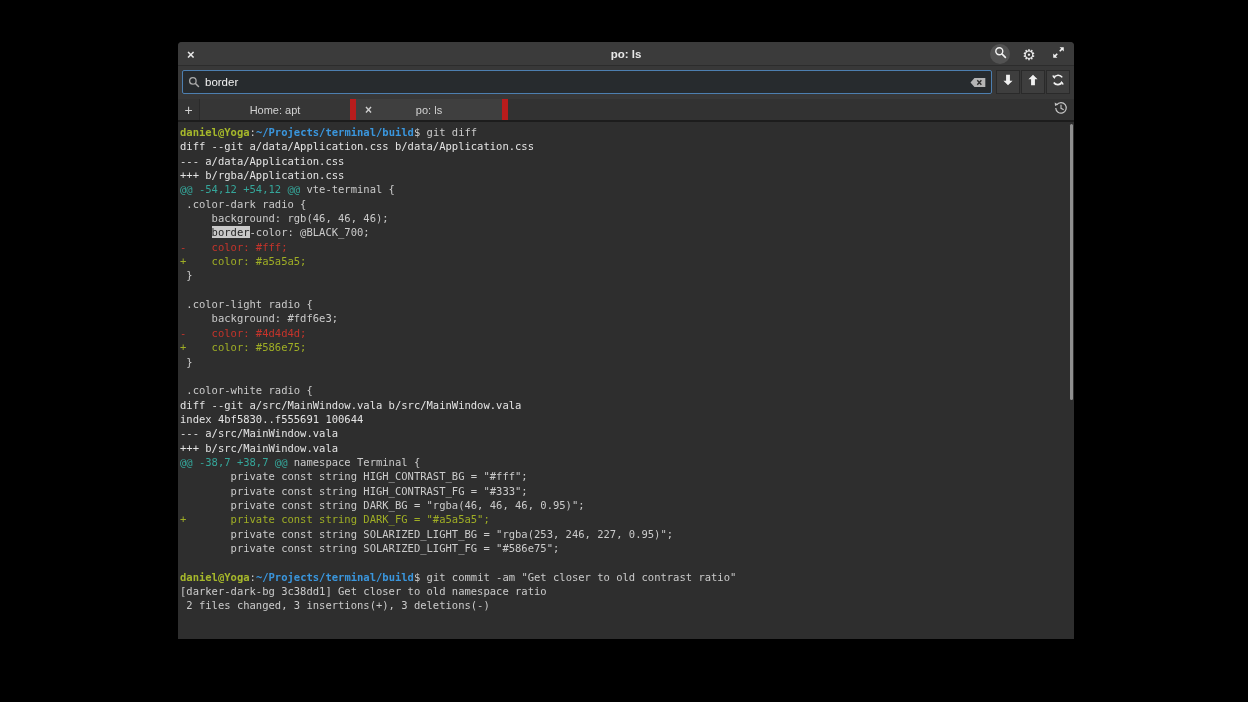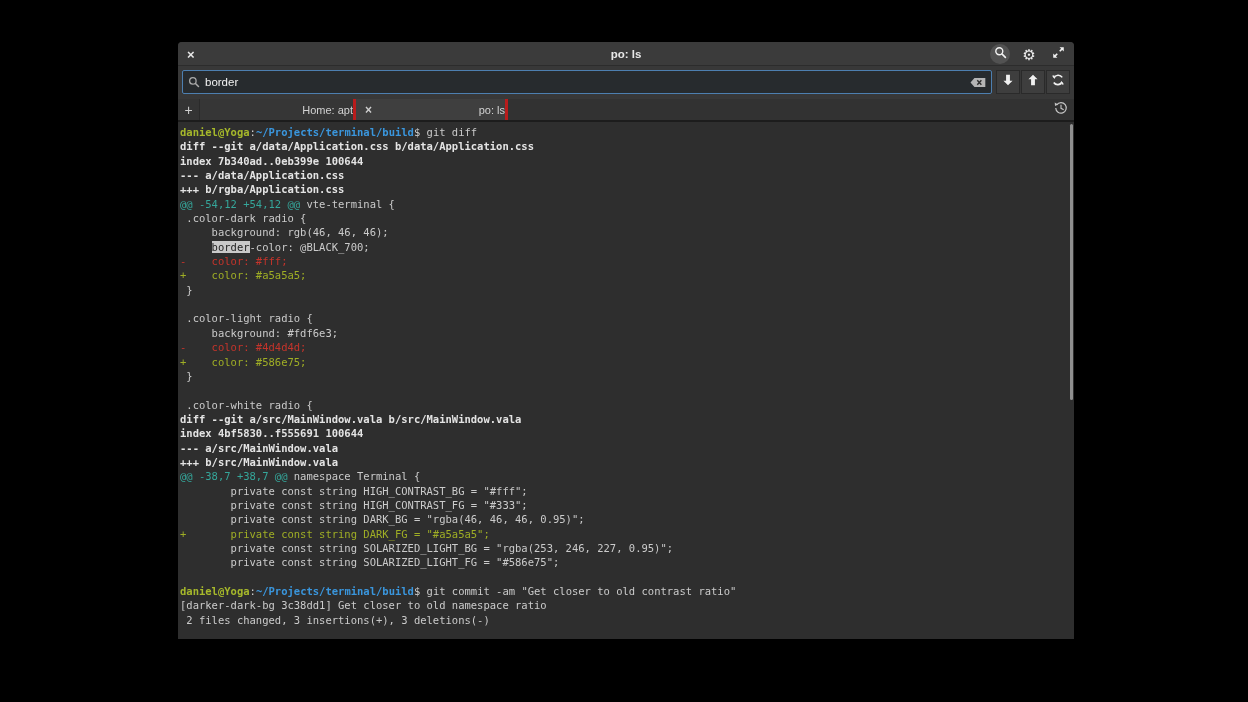--- a/index.html
+++ b/index.html
@@ -28,34 +28,34 @@
   .search-text { flex:1; color:#f2f2f2; font-size:11.5px; }
   .entry-btns { display:flex; gap:1px; }
   .sq-btn { width:24px; height:24px; background:#3e3e3e; border:1px solid #2a2a2a;
             display:flex; align-items:center; justify-content:center; }
 
   
   .tabbar { height:23px; background:#323232; border-bottom:2px solid #1c1c1c;
             display:flex; align-items:stretch; position:relative; }
   .tab-new { width:22px; display:flex; align-items:center; justify-content:center;
              color:#cfcfcf; font-size:14px; border-right:1px solid #2a2a2a; background:#343434; }
-  .tab { display:flex; align-items:center; justify-content:flex-end; position:relative;
-         border-right:3px solid #b91c1c; color:#d2d2d2; font-size:11px; }
+  .tab { display:flex; align-items:center; justify-content:center; position:relative;
+         border-right:6px solid #b91c1c; color:#d2d2d2; font-size:11px; }
   .tab.inactive { width:156px; background:#363636; }
   .tab.active { width:152px; background:#3f3f3f; }
   .tab-close { position:absolute; left:9px; color:#cfcfcf; font-weight:bold; font-size:12px; }
   .tab-history { position:absolute; right:6px; top:0; height:21px; display:flex; align-items:center; }
 
   
   .terminal { position:relative; height:517px; background:#2e2e2e; overflow:hidden;
               padding:3px 0 0 2px; }
   .term-line { font-family:"DejaVu Sans Mono", monospace; font-size:10.5px; line-height:14.35px;
                white-space:pre; }
   .seg-default { color:#cbcbcb; }
-  .seg-bold    { color:#e4e4e4; font-weight:bold; }
+  .seg-bold    { color:#e4e4e4; font-weight:normal; }
   .seg-user    { color:#a6b82b; font-weight:bold; }
   .seg-path    { color:#3a96dd; font-weight:bold; }
   .seg-hunk    { color:#35a69a; }
   .seg-removed { color:#c5342b; }
   .seg-added   { color:#9fae25; }
   .seg-match   { background:#c9c9c9; color:#222; }
 
   .scrollbar-thumb { position:absolute; right:1px; top:82px; width:3px; height:276px;
                      background:#8f8f8f; border-radius:2px; }
 </style>
@@ -150,21 +150,20 @@
           <path d="M0.8 1.6 L1.2 5.6 L4.8 4.0 Z" fill="#c4c4c4"></path>
           <path d="M8 4.6 V8.4 L10.6 9.8" fill="none" stroke="#c4c4c4" stroke-width="1.3" stroke-linecap="round"></path>
         </svg>
       </span>
     </div>
   </div>
 
   <div class="terminal">
       <div class="term-line"><span class="seg-user">daniel@Yoga</span><span class="seg-default">:</span><span class="seg-path">~/Projects/terminal/build</span><span class="seg-default">$ git diff</span></div>
       <div class="term-line"><span class="seg-bold">diff --git a/data/Application.css b/data/Application.css</span></div>
-      <div class="term-line"><span class="seg-bold">index 7b340ad..0eb399e 100644</span></div>
       <div class="term-line"><span class="seg-bold">--- a/data/Application.css</span></div>
       <div class="term-line"><span class="seg-bold">+++ b/rgba/Application.css</span></div>
       <div class="term-line"><span class="seg-hunk">@@ -54,12 +54,12 @@</span><span class="seg-default"> vte-terminal {</span></div>
       <div class="term-line"><span class="seg-default"> .color-dark radio {</span></div>
       <div class="term-line"><span class="seg-default">     background: rgb(46, 46, 46);</span></div>
       <div class="term-line"><span class="seg-default">     </span><span class="seg-match">border</span><span class="seg-default">-color: @BLACK_700;</span></div>
       <div class="term-line"><span class="seg-removed">-    color: #fff;</span></div>
       <div class="term-line"><span class="seg-added">+    color: #a5a5a5;</span></div>
       <div class="term-line"><span class="seg-default"> }</span></div>
       <div class="term-line">&nbsp;</div>

